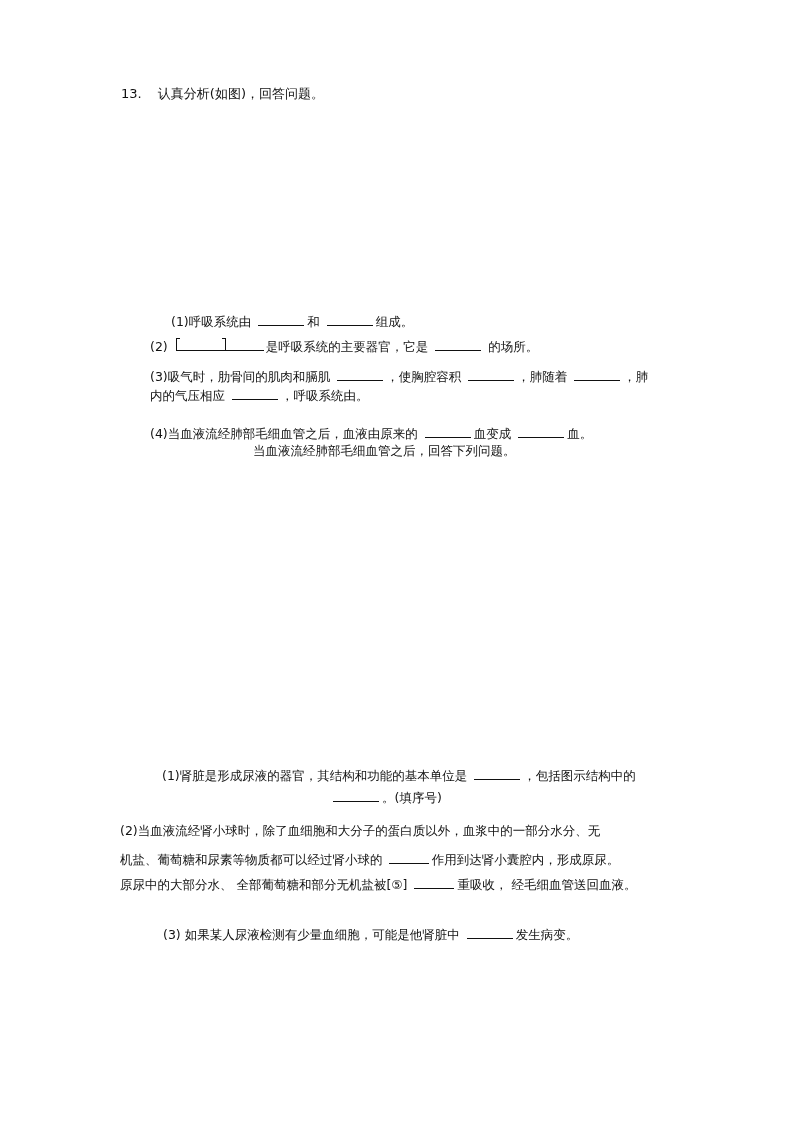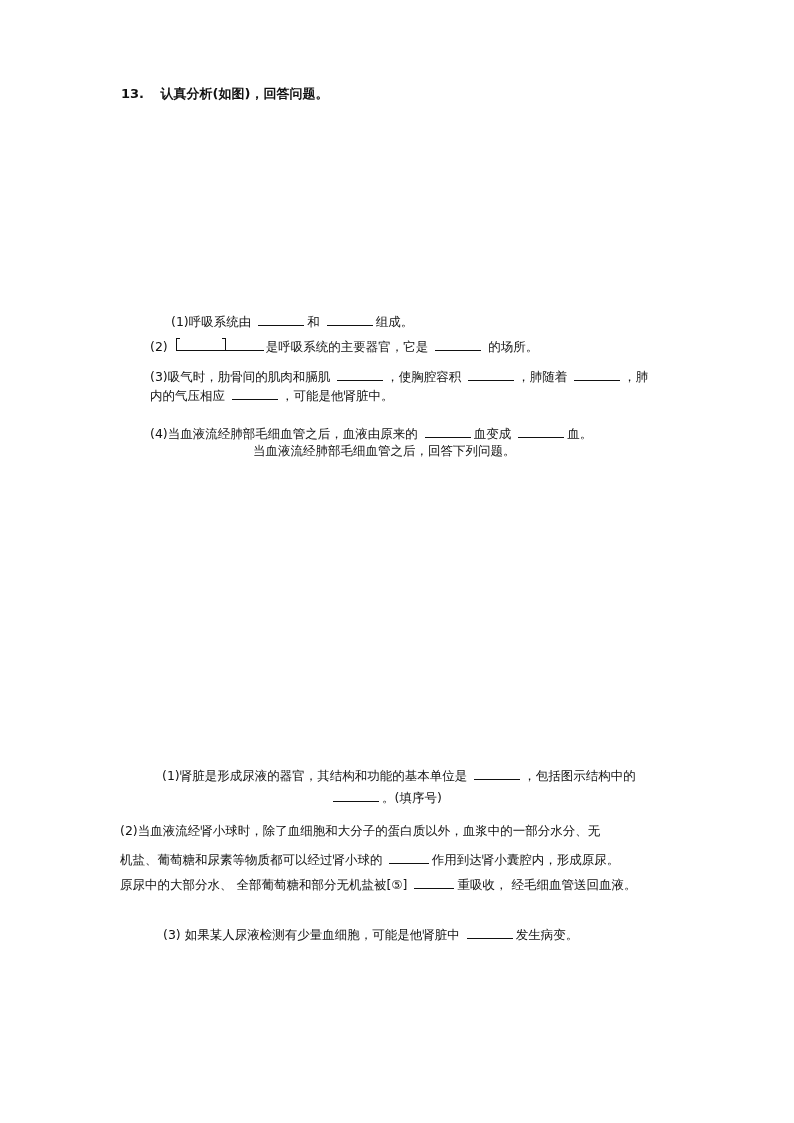--- a/index.html
+++ b/index.html
@@ -46,21 +46,21 @@
       height: 11px;
       border: 1.5px solid #111;
     }
     .bracket-blank .lb { left: 0; border-right: none; }
     .bracket-blank .rb { left: 46px; border-left: none; }
     .figure-area {
       position: absolute;
       background: #ffffff;
     }
     .qnum { font-size: 13px; }
-    .title-line { font-size: 13px; font-weight: bold; }
+    .title-line { font-size: 13px; }
   </style>
 </head>
 <body>
 
 <div class="line title-line" style="left:121px; top:86px;">
   <span class="qnum">13.</span>
   <span style="margin-left:12px;">认真分析(如图)，回答问题。</span>
 </div>
 
 <div class="figure-area" style="left:150px; top:110px; width:500px; height:195px;"></div>
@@ -79,21 +79,21 @@
 </div>
 
 <div class="line" style="left:150px; top:368px;">
   <span>(3)</span><span>吸气时，肋骨间的肌肉和膈肌</span>
   <span class="blank w45"></span><span>，使胸腔容积</span>
   <span class="blank w45"></span><span>，肺随着</span>
   <span class="blank w45"></span><span>，肺</span>
 </div>
 <div class="line" style="left:150px; top:387px;">
   <span>内的气压相应</span>
-  <span class="blank w45"></span><span>，可能是他肾脏中。</span>
+  <span class="blank w45"></span><span>，呼吸系统由。</span>
 </div>
 
 <div class="line" style="left:150px; top:425px;">
   <span>(4)</span><span>当血液流经肺部毛细血管之后，血液由原来的</span>
   <span class="blank w45"></span><span>血变成</span>
   <span class="blank w45"></span><span>血。</span>
 </div>
 
 <div class="line" style="left:253px; top:443px;">
   <span>当血液流经肺部毛细血管之后，回答下列问题。</span>

